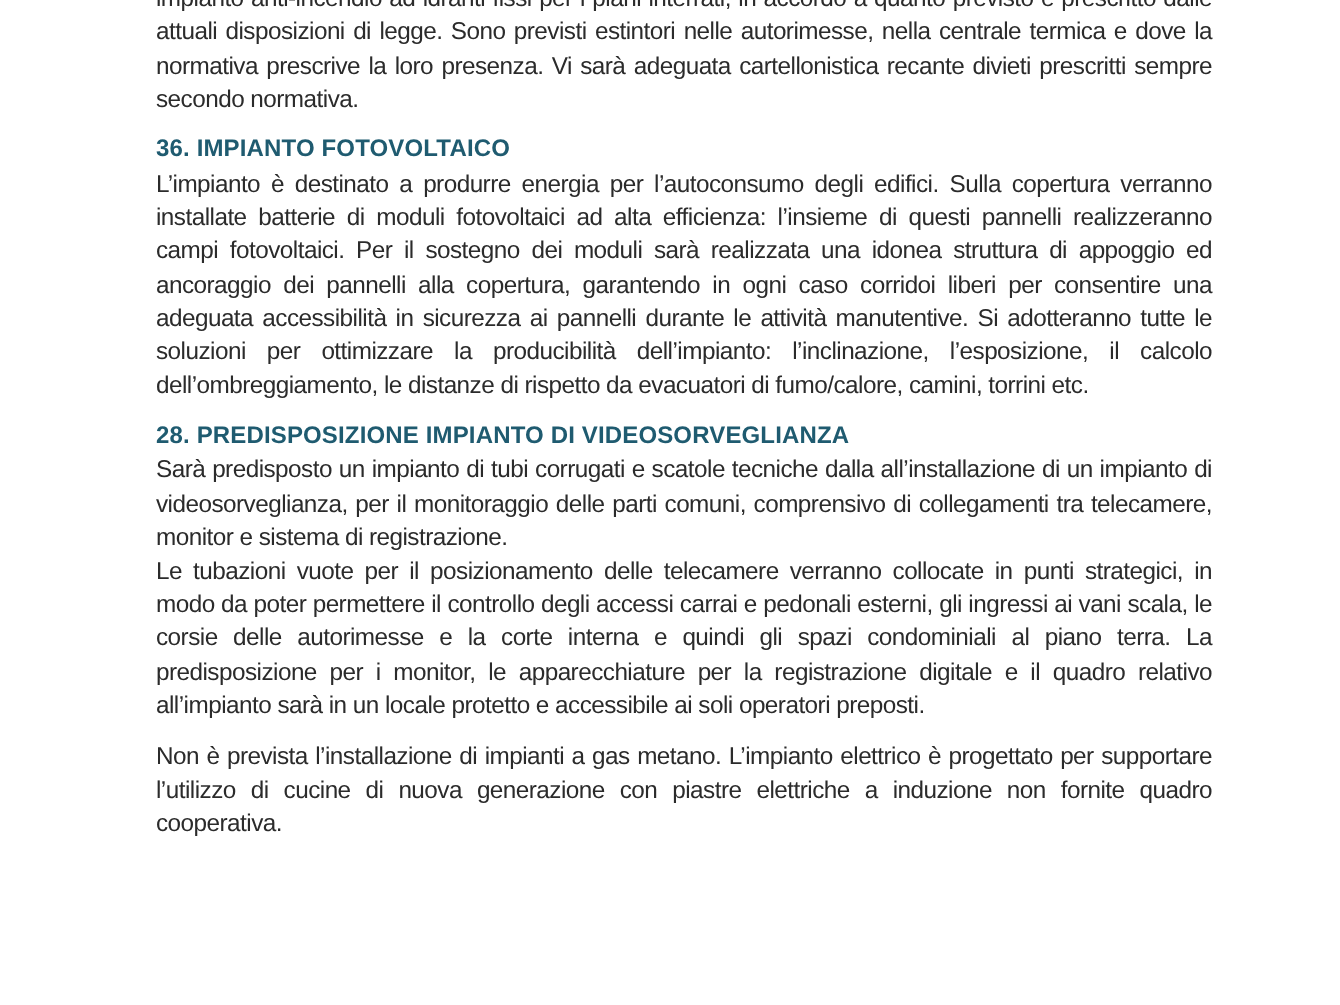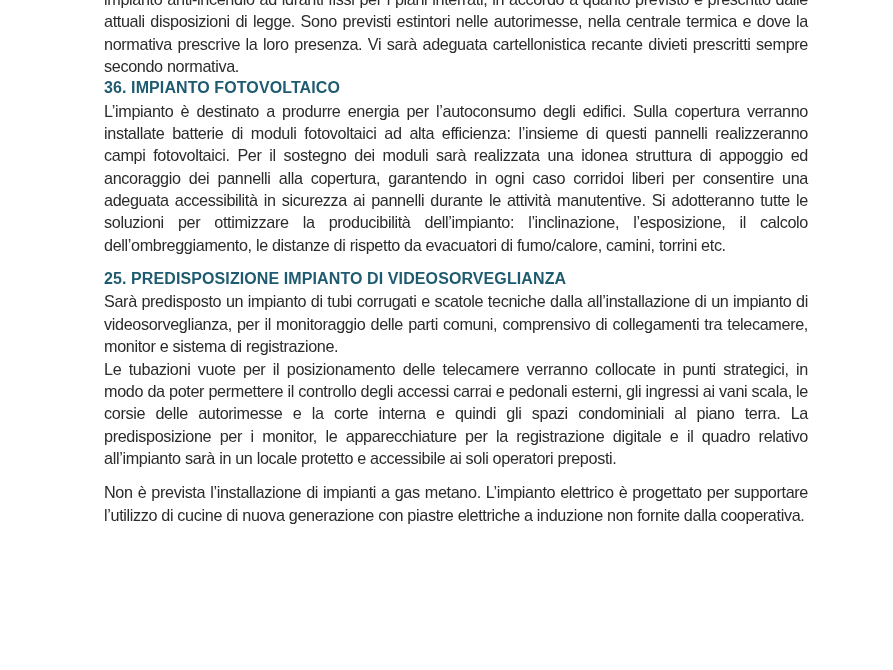--- a/index.html
+++ b/index.html
@@ -27,21 +27,21 @@
     .para {
       margin: 0;
       text-align: justify;
     }
     .section {
       margin: 0;
     }
     .section + .section {
       margin-top: 12px;
     }
-    .gap-top { }
+    .gap-top { margin-top: 12px; }
     .heading {
       margin: 0;
       font-weight: bold;
       color: #1f5b70;
       font-size: 16px;
       letter-spacing: 0.1px;
       line-height: 22.35px;
     }
   </style>
 </head>
@@ -50,22 +50,22 @@
 <div class="page">
 
   <p class="para">impianto anti-incendio ad idranti fissi per i piani interrati, in accordo a quanto previsto e prescritto dalle attuali disposizioni di legge. Sono previsti estintori nelle autorimesse, nella centrale termica e dove la normativa prescrive la loro presenza. Vi sarà adeguata cartellonistica recante divieti prescritti sempre secondo normativa.</p>
 
   <div class="section gap-top">
     <h2 class="heading">36. IMPIANTO FOTOVOLTAICO</h2>
     <p class="para">L’impianto è destinato a produrre energia per l’autoconsumo degli edifici. Sulla copertura verranno installate batterie di moduli fotovoltaici ad alta efficienza: l’insieme di questi pannelli realizzeranno campi fotovoltaici. Per il sostegno dei moduli sarà realizzata una idonea struttura di appoggio ed ancoraggio dei pannelli alla copertura, garantendo in ogni caso corridoi liberi per consentire una adeguata accessibilità in sicurezza ai pannelli durante le attività manutentive. Si adotteranno tutte le soluzioni per ottimizzare la producibilità dell’impianto: l’inclinazione, l’esposizione, il calcolo dell’ombreggiamento, le distanze di rispetto da evacuatori di fumo/calore, camini, torrini etc.</p>
   </div>
 
   <div class="section gap-top">
-    <h2 class="heading">25. PREDISPOSIZIONE IMPIANTO DI VIDEOSORVEGLIANZA</h2>
+    <h2 class="heading">28. PREDISPOSIZIONE IMPIANTO DI VIDEOSORVEGLIANZA</h2>
     <p class="para">Sarà predisposto un impianto di tubi corrugati e scatole tecniche dalla all’installazione di un impianto di videosorveglianza, per il monitoraggio delle parti comuni, comprensivo di collegamenti tra telecamere, monitor e sistema di registrazione.</p>
     <p class="para">Le tubazioni vuote per il posizionamento delle telecamere verranno collocate in punti strategici, in modo da poter permettere il controllo degli accessi carrai e pedonali esterni, gli ingressi ai vani scala, le corsie delle autorimesse e la corte interna e quindi gli spazi condominiali al piano terra. La predisposizione per i monitor, le apparecchiature per la registrazione digitale e il quadro relativo all’impianto sarà in un locale protetto e accessibile ai soli operatori preposti.</p>
   </div>
 
   <div class="section gap-top">
-    <p class="para">Non è prevista l’installazione di impianti a gas metano. L’impianto elettrico è progettato per supportare l’utilizzo di cucine di nuova generazione con piastre elettriche a induzione non fornite dalla cooperativa.</p>
+    <p class="para">Non è prevista l’installazione di impianti a gas metano. L’impianto elettrico è progettato per supportare l’utilizzo di cucine di nuova generazione con piastre elettriche a induzione non fornite quadro cooperativa.</p>
   </div>
 
 </div>
 
 </body></html>

